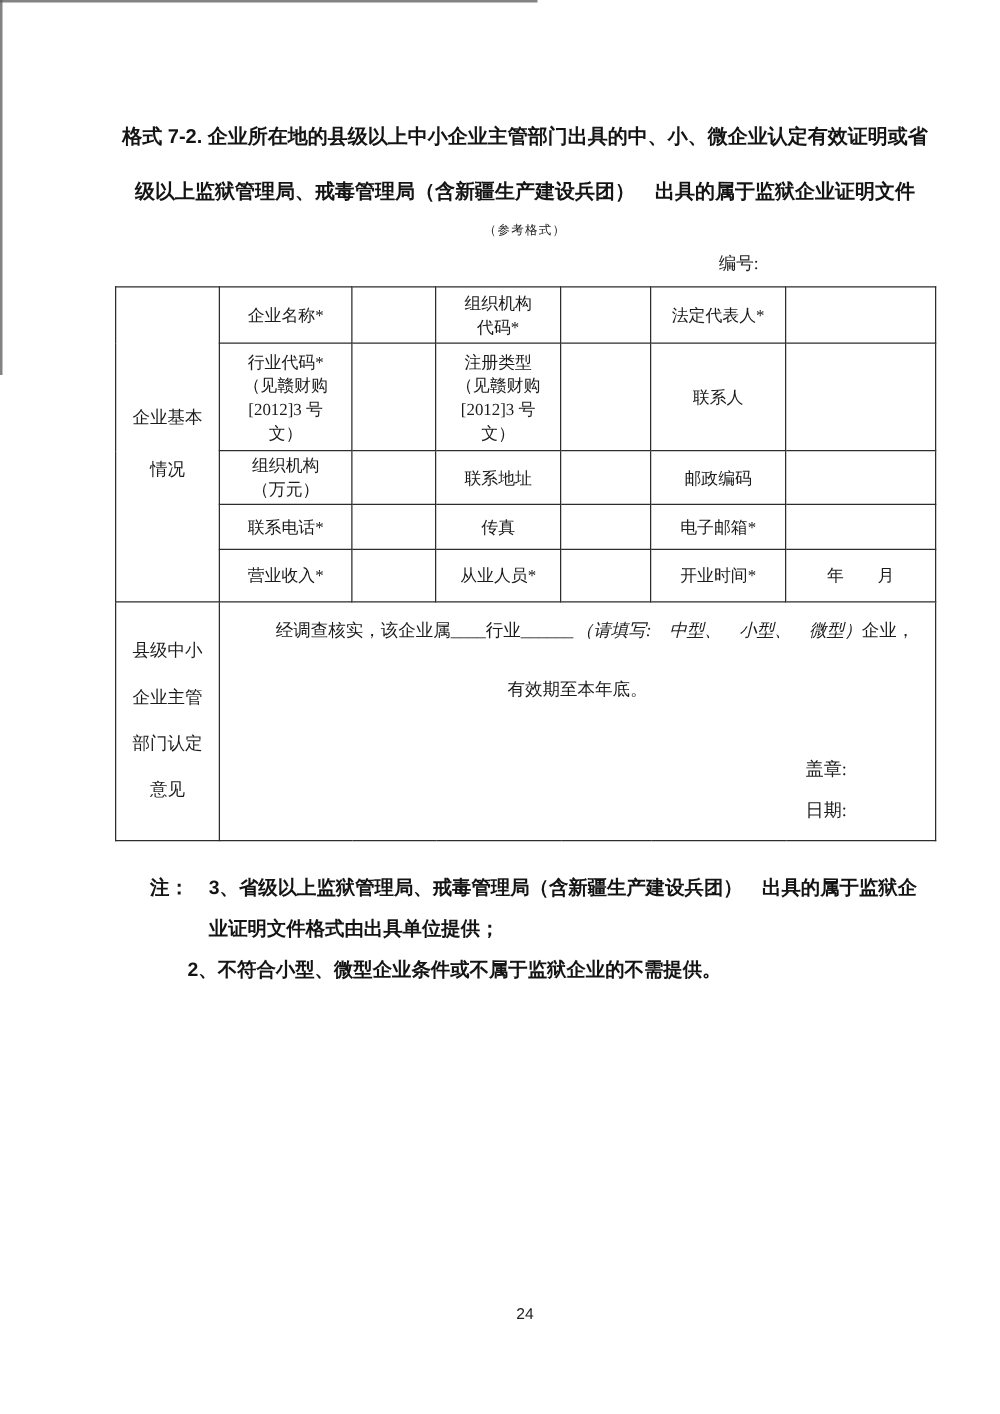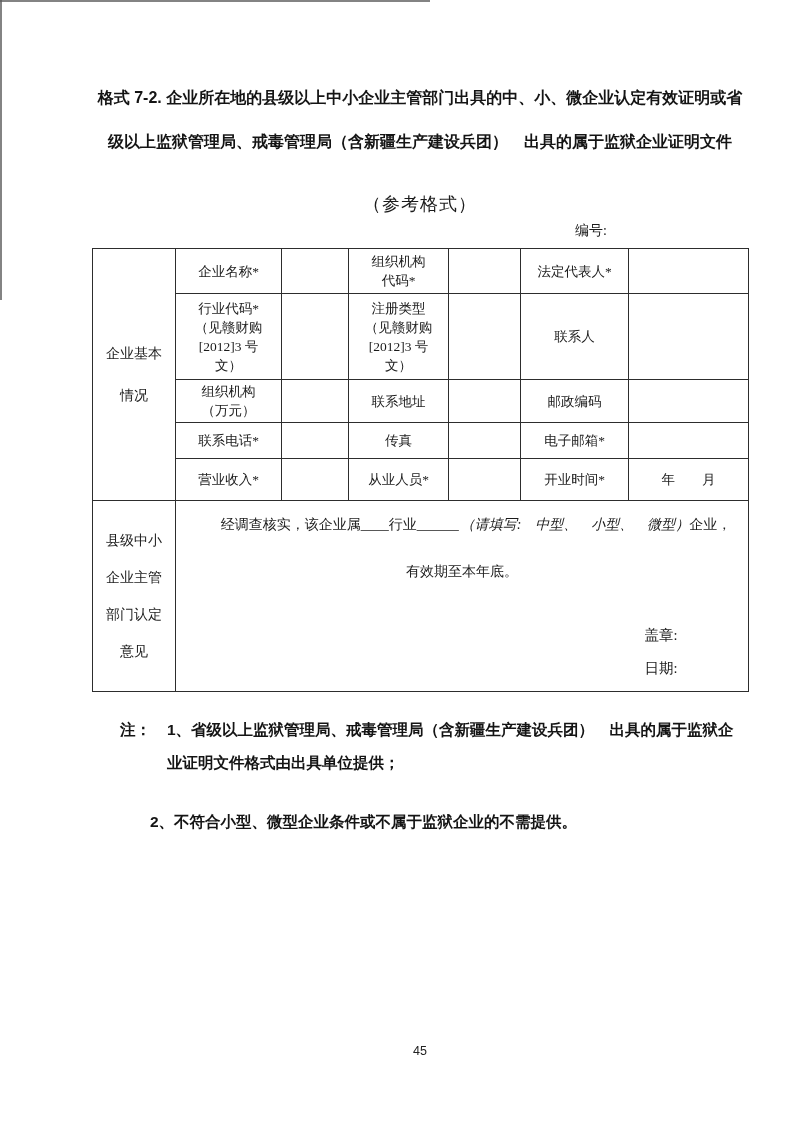--- a/index.html
+++ b/index.html
@@ -12,43 +12,43 @@
   }
   .page {
     position: relative;
     width: 800px; height: 1131px;
     background: #ffffff;
   }
   
   .edge-top  { position: absolute; top: 0; left: 0; width: 430px; height: 2px; background: #5a5a5a; opacity: .75; }
   .edge-left { position: absolute; top: 0; left: 0; width: 2px; height: 300px; background: #5a5a5a; opacity: .75; }
 
-  .content { position: absolute; left: 92px; top: 76px; width: 656px; }
+  .content { position: absolute; left: 92px; top: 88px; width: 656px; }
 
   .doc-heading {
     font-family: "Liberation Sans", sans-serif;
     font-weight: 700;
     font-size: 16px;
     line-height: 44px;
     text-align: center;
     color: #141414;
   }
   .doc-title {
     margin: 24px 0 0 0;
     font-family: "Liberation Sans", sans-serif;
     font-weight: 700;
     font-size: 21px;
     line-height: 30px;
     text-align: center;
     letter-spacing: 1px;
     color: #101010;
   }
   .doc-subtitle {
-    margin-top: 31px;
-    font-size: 18px;
+    margin-top: 0;
+    font-size: 10px;
     line-height: 18px;
     text-align: center;
     letter-spacing: 1px;
   }
   .serial {
     margin-top: 9px;
     margin-left: 483px;
     font-size: 14px;
     line-height: 18px;
   }
@@ -104,21 +104,21 @@
     margin-top: 21px;
     margin-left: 28px;
     font-family: "Liberation Sans", sans-serif;
     font-weight: 700;
     font-size: 15.5px;
     color: #141414;
   }
   .note-label { flex: none; width: 47px; line-height: 33px; }
   .note-items { width: 574px; }
   .note-item { line-height: 33px; }
-  .note-item.second { margin-left: -17px; margin-top: 26px; }
+  .note-item.second { margin-left: -17px; }
 
   .page-number {
     position: absolute;
     top: 1044px;
     left: 92px;
     width: 656px;
     text-align: center;
     font-family: "Liberation Sans", sans-serif;
     font-size: 12.5px;
     color: #222;
@@ -213,21 +213,21 @@
             <div class="date-line">日期:</div>
           </td>
         </tr>
       </tbody>
     </table>
 
 
     <div class="note-block">
       <div class="note-label">注：</div>
       <div class="note-items">
-        <div class="note-item">1、省级以上监狱管理局、戒毒管理局（含新疆生产建设兵团）　出具的属于监狱企业证明文件格式由出具单位提供；</div>
+        <div class="note-item">3、省级以上监狱管理局、戒毒管理局（含新疆生产建设兵团）　出具的属于监狱企业证明文件格式由出具单位提供；</div>
         <div class="note-item second">2、不符合小型、微型企业条件或不属于监狱企业的不需提供。</div>
       </div>
     </div>
 
   </div>
 
-  <div class="page-number">45</div>
+  <div class="page-number">24</div>
 </div>
 
 </body></html>

